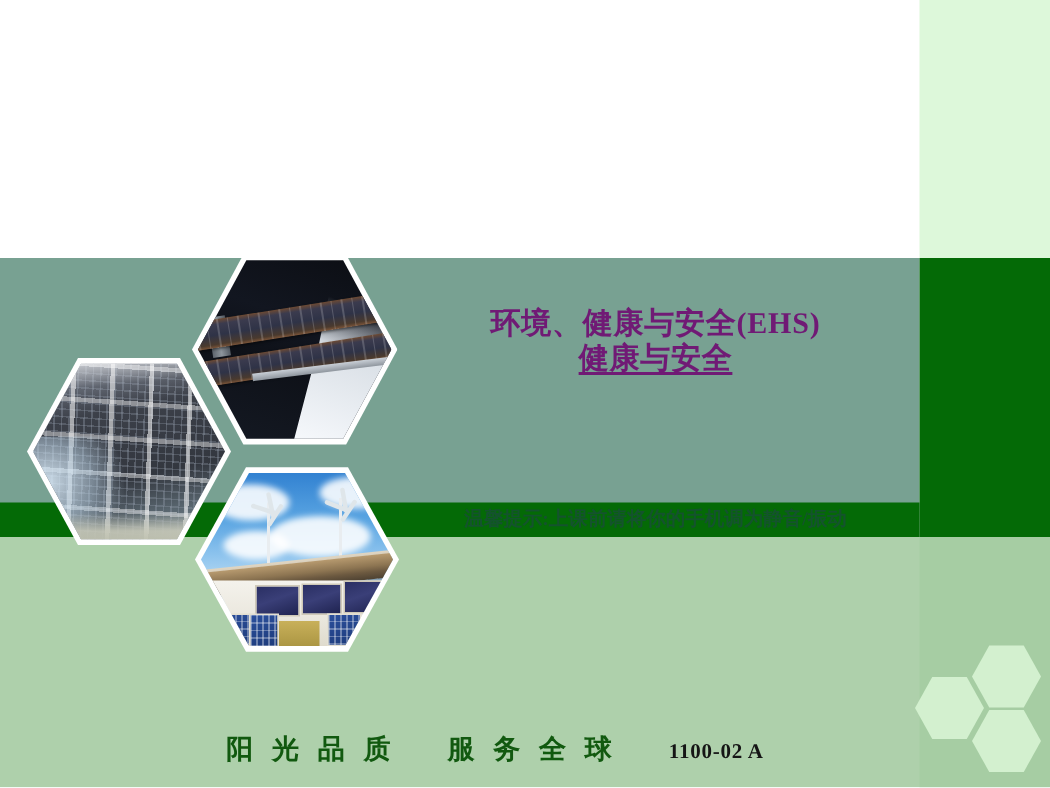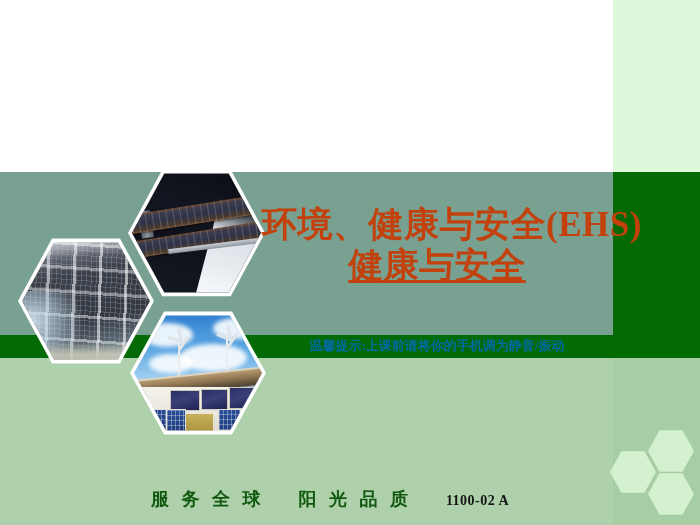--- a/index.html
+++ b/index.html
@@ -224,38 +224,38 @@
 
   
   .title-block {
     position: absolute;
     left: 262px; top: 205px;
     width: 350px;
     text-align: center;
     line-height: 1.16;
   }
   .title-line {
-    color: #c2410c;
+    color: #701a75;
     font-family: "Liberation Serif", "DejaVu Serif", serif;
     font-weight: bold;
-    font-size: 35px;
+    font-size: 20px;
     letter-spacing: 0.5px;
     white-space: nowrap;
   }
   .title-line.underlined {
     text-decoration: underline;
     text-underline-offset: 3px;
   }
 
   .subtitle {
     position: absolute;
     left: 262px; top: 337px;
     width: 350px;
     text-align: center;
-    color: #0369a1;
+    color: #14532d;
     font-family: "Liberation Serif", "DejaVu Serif", serif;
     font-weight: bold;
     font-size: 13px;
     white-space: nowrap;
   }
 
   
   .footer {
     position: absolute;
     left: 0; top: 487px;
@@ -351,22 +351,22 @@
   </div>
 
   <div class="title-block">
     <div class="title-line">环境、健康与安全(EHS)</div>
     <div class="title-line underlined">健康与安全</div>
   </div>
 
   <div class="subtitle">温馨提示:上课前请将你的手机调为静音/振动</div>
 
   <div class="footer">
+    <span>阳 光 品 质</span>
     <span>服 务 全 球</span>
-    <span>阳 光 品 质</span>
     <span class="code">1100-02  A</span>
   </div>
 
   <div class="deco-hex" id="deco-c"></div>
   <div class="deco-hex" id="deco-a"></div>
   <div class="deco-hex" id="deco-b"></div>
 
 </div>
 
 </body></html>

